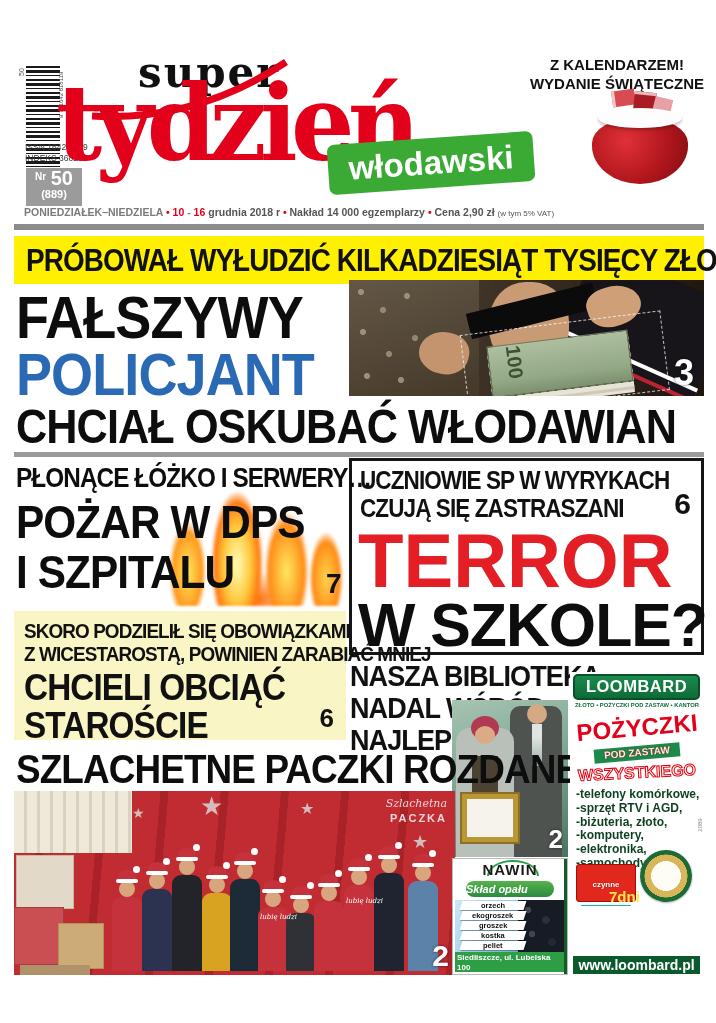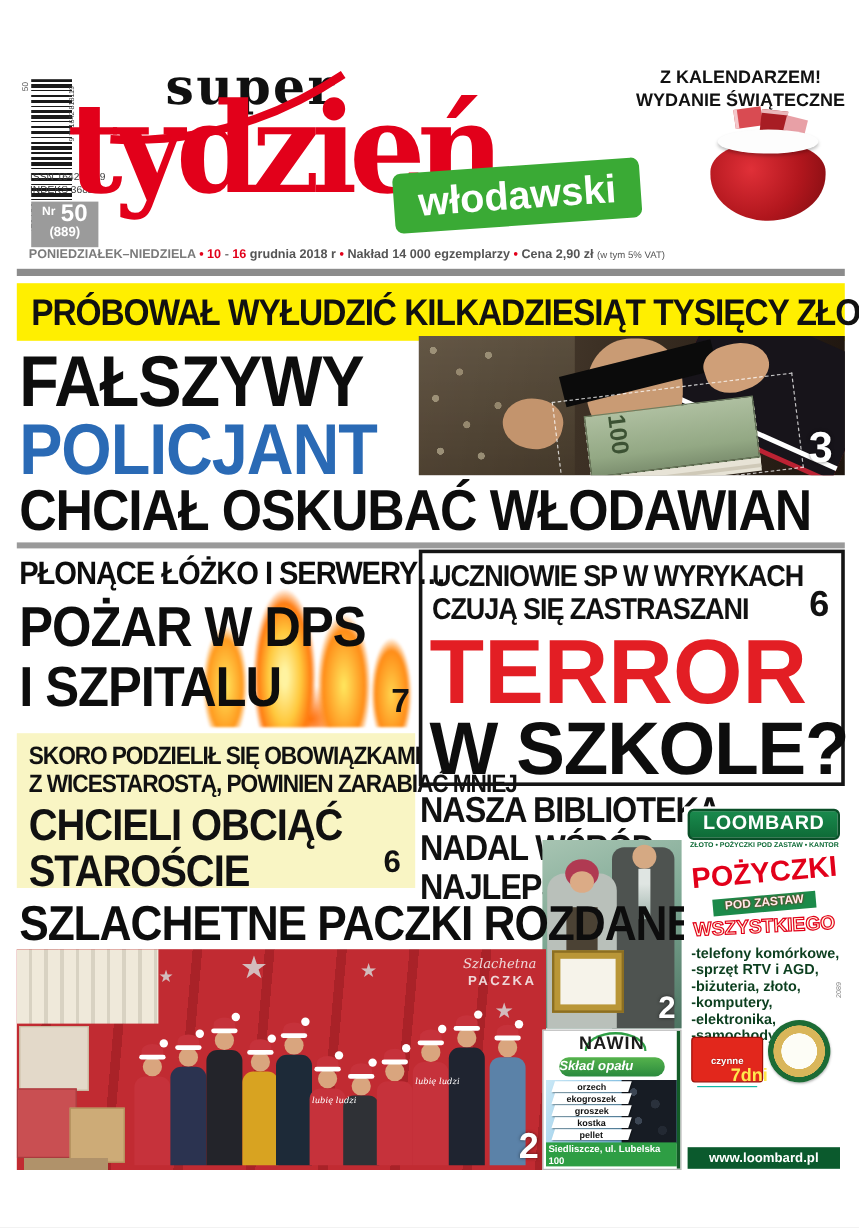--- a/index.html
+++ b/index.html
@@ -181,21 +181,21 @@
   .lb-badge .b{font-size:15px;display:block;color:#ffe84d;padding-left:32px;}
   .lb-badge .c{font-size:9px;display:block;border-top:1px solid #14b8a6;margin:1px 4px 0;padding-top:1px;}
   .lb-seal{position:absolute;left:70px;top:178px;width:52px;height:52px;border-radius:50%;
     background:radial-gradient(circle at 50% 50%,#fdfdf6 0 40%,#d9b65a 41% 58%,#1c6b35 59% 72%,#c8a84e 73% 100%);
     box-shadow:0 1px 2px rgba(0,0,0,.3);transform:rotate(-14deg);}
   .lb-foot{position:absolute;left:3px;top:232px;width:127px;height:50px;background:#0e6b37;color:#fff;text-align:center;line-height:1.1;}
   .lb-foot .city{font-size:15px;font-weight:bold;color:#e9f6ee;letter-spacing:2px;margin-top:2px;}
   .lb-foot .street{font-size:12.5px;font-weight:800;letter-spacing:1px;}
   .lb-foot .phone{font-size:16px;font-weight:800;letter-spacing:.5px;}
   .lb-site{position:absolute;left:3px;top:284px;width:127px;height:18px;background:#0b5a2d;color:#fff;
-    text-align:center;font-weight:800;font-size:11px;line-height:18px;}
+    text-align:center;font-weight:800;font-size:14px;line-height:18px;}
 </style>
 </head>
 <body>
 
 <div class="page">
 
   <div class="abs barcode"></div>
   <div class="abs barcode-50">50</div>
   <div class="abs barcode-num">9 771642 818119</div>
   <div class="abs issn">

